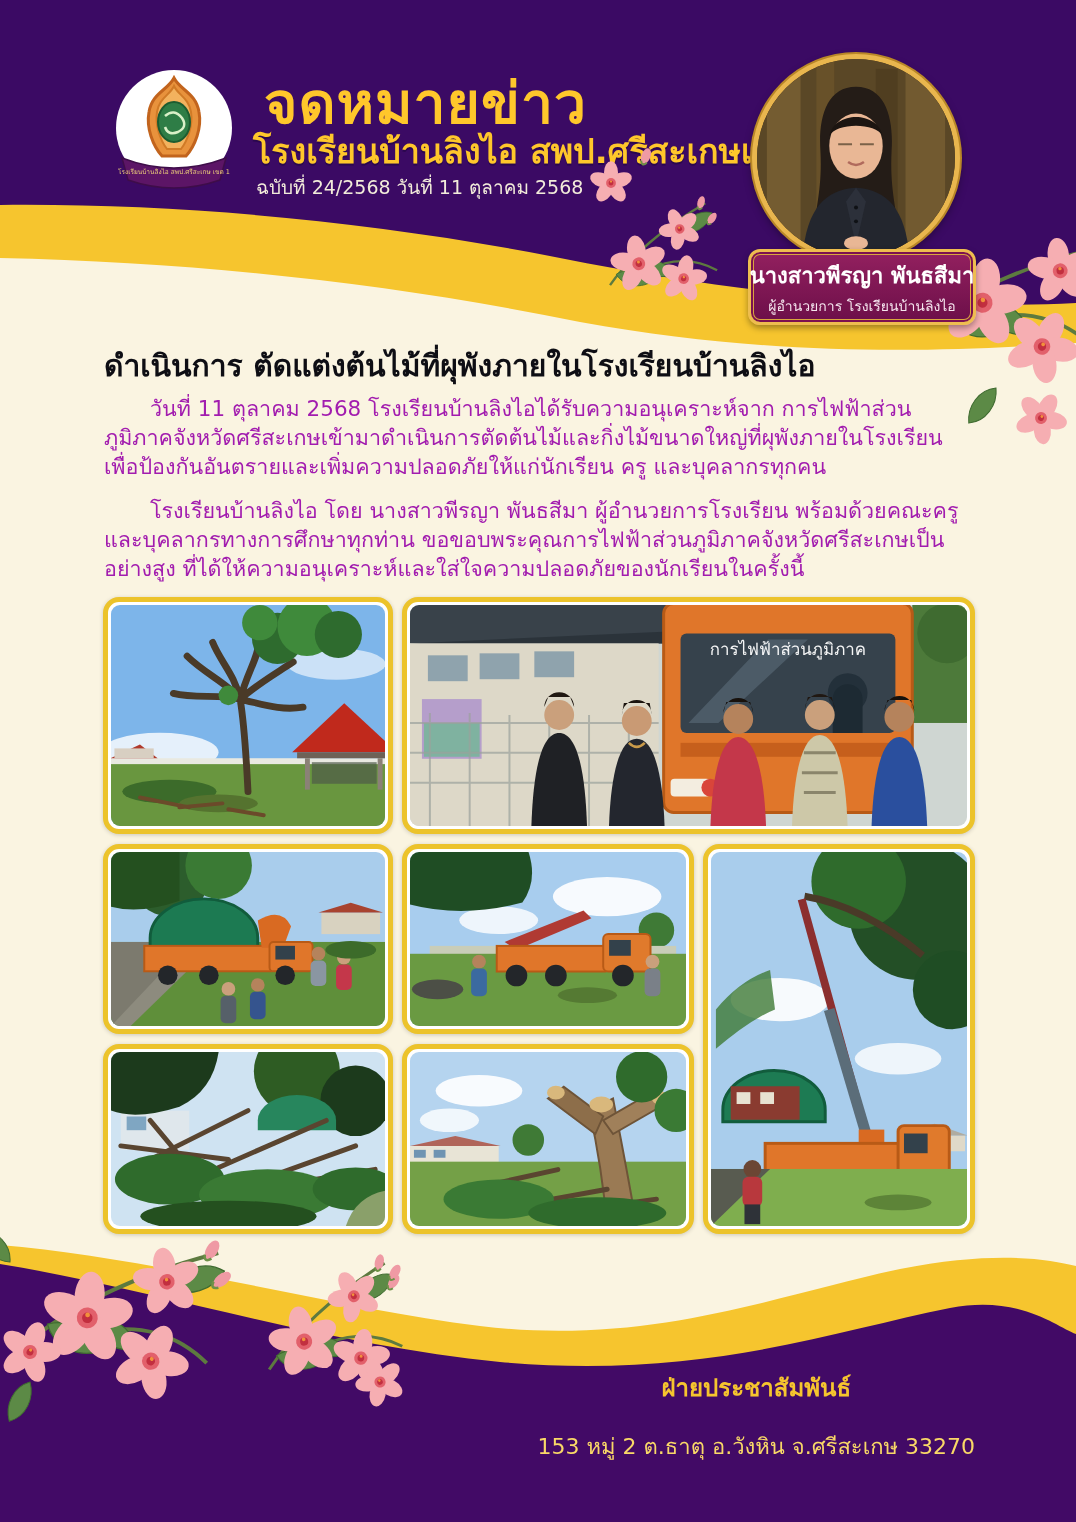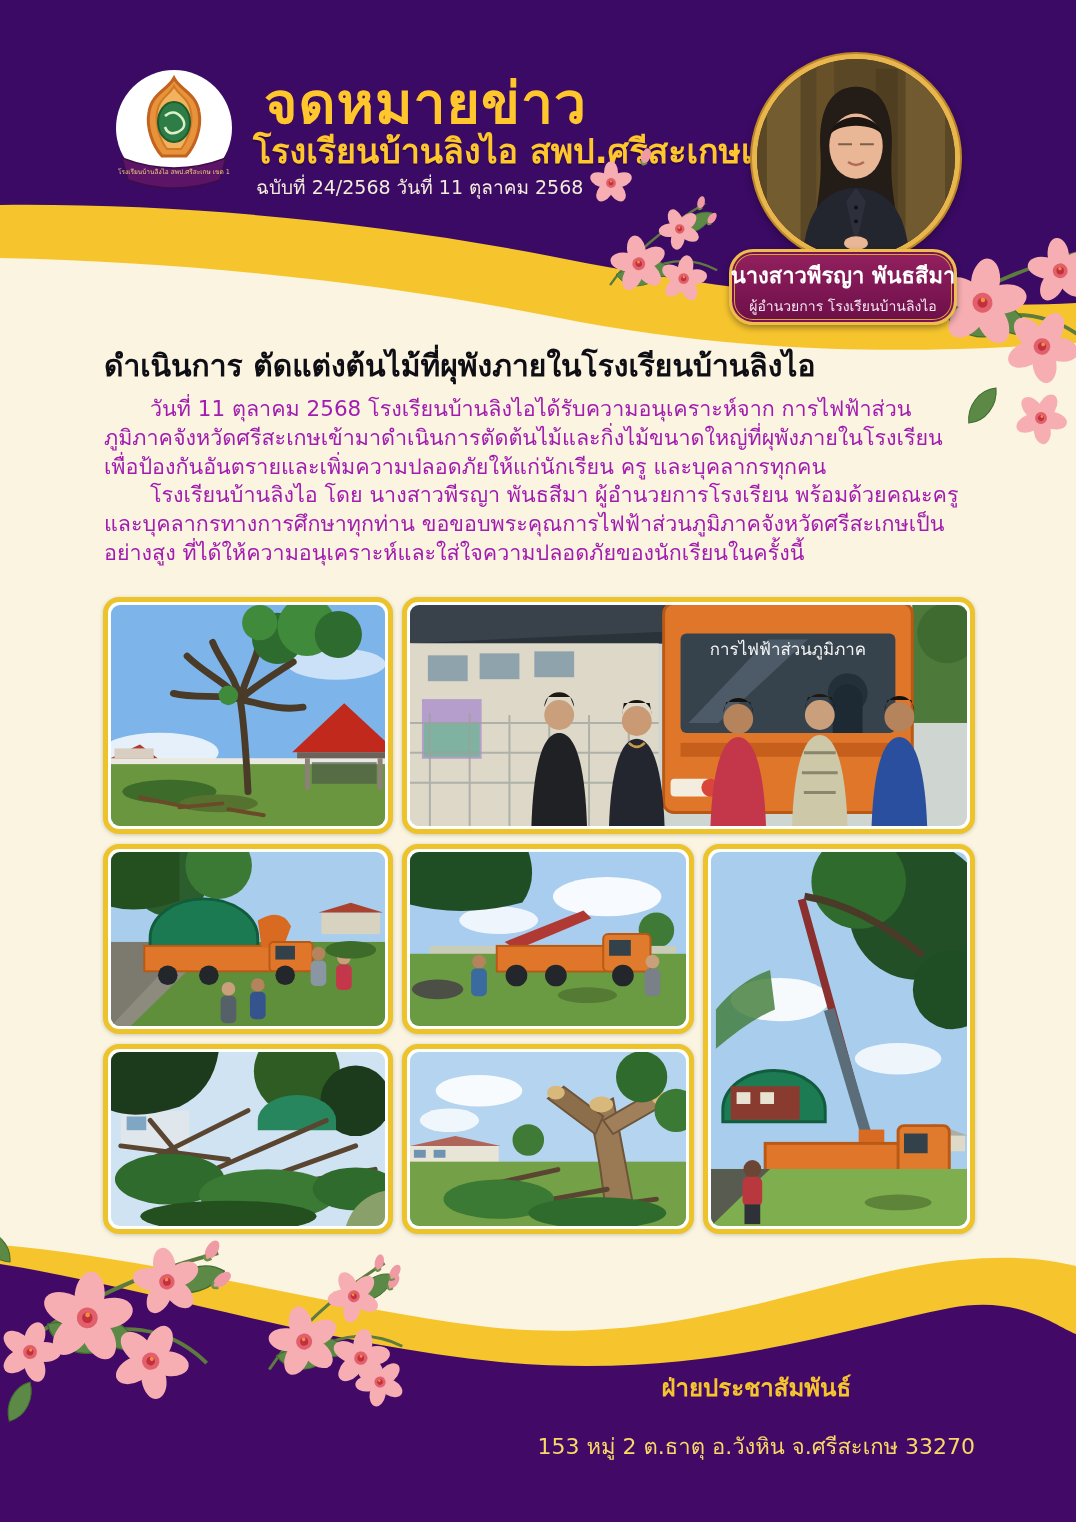--- a/index.html
+++ b/index.html
@@ -10,32 +10,32 @@
   
   .hdr-wave{position:absolute;top:0;left:0;}
   .logo{position:absolute;left:110px;top:66px;width:128px;height:128px;}
   .title{position:absolute;left:264px;top:58px;font-size:57px;font-weight:800;color:#ffc72b;letter-spacing:1px;}
   .subtitle{position:absolute;left:253px;top:124px;font-size:34px;font-weight:800;color:#ffc72b;
             text-shadow:0 2px 0 rgba(30,5,60,.55);white-space:nowrap;}
   .issue{position:absolute;left:256px;top:172px;font-size:19px;color:#f2ebda;}
 
   .portrait{position:absolute;left:752px;top:54px;width:198px;height:198px;border-radius:50%;
             border:5px solid #e9b64e;overflow:hidden;background:#4b3a1e;box-shadow:0 0 0 2px #b98727,0 4px 10px rgba(0,0,0,.4);}
-  .badge{position:absolute;left:729px;top:249px;width:222px;height:70px;border-radius:24px;
+  .badge{position:absolute;left:748px;top:249px;width:222px;height:70px;border-radius:12px;
          background:linear-gradient(180deg,#93205f,#6c0f49);border:3px solid #eebd4f;
          box-shadow:inset 0 0 0 2px #7c1150, inset 0 0 0 3px #d9a63e,0 3px 6px rgba(0,0,0,.35);
          display:flex;flex-direction:column;align-items:center;justify-content:center;gap:2px;z-index:6;}
   .badge .nm{font-size:22px;font-weight:800;color:#ffffff;white-space:nowrap;}
   .badge .tt{font-size:14px;color:#f6e6ef;white-space:nowrap;}
 
   
   .article{position:absolute;left:104px;top:346px;width:872px;z-index:5;}
   .headline{font-size:30px;line-height:1.3;font-weight:800;color:#0e0e14;}
   .body-text{margin:10px 0 0 0;font-size:21.5px;line-height:1.34;color:#a21caf;text-indent:46px;}
-  .body-text + .body-text{margin-top:0;}
+  .body-text + .body-text{margin-top:16px;}
 
   
   .gallery{position:absolute;left:103px;top:597px;width:872px;height:638px;display:grid;
            grid-template-columns:290px 292px 272px;grid-template-rows:237px 190px 190px;
            column-gap:9px;row-gap:10px;z-index:5;}
   .ph{border:5px solid #ecc32b;border-radius:16px;background:#fff;padding:3px;box-sizing:border-box;
       box-shadow:0 1px 4px rgba(0,0,0,.18);}
   .ph svg{width:100%;height:100%;border-radius:9px;}
   .g1{grid-area:1/1/2/2}.g2{grid-area:1/2/2/4}.g3{grid-area:2/1/3/2}.g4{grid-area:2/2/3/3}
   .g5{grid-area:2/3/4/4}.g6{grid-area:3/1/4/2}.g7{grid-area:3/2/4/3}

